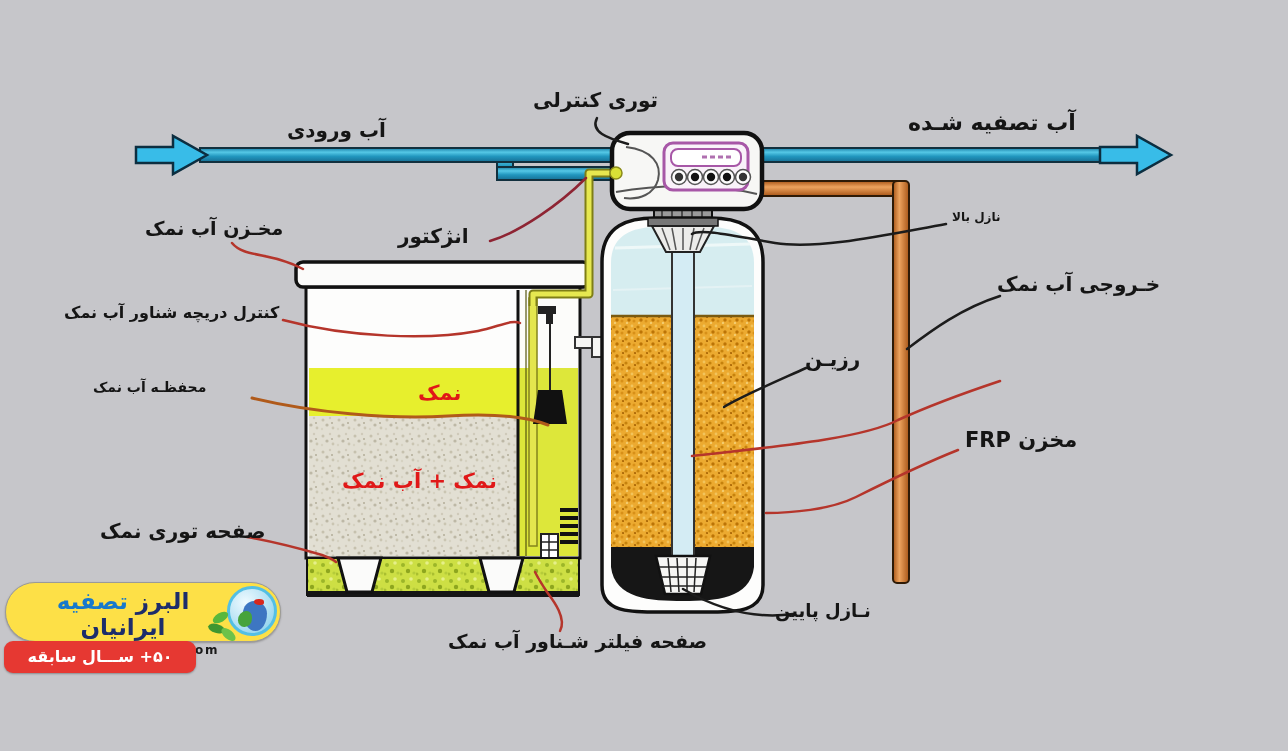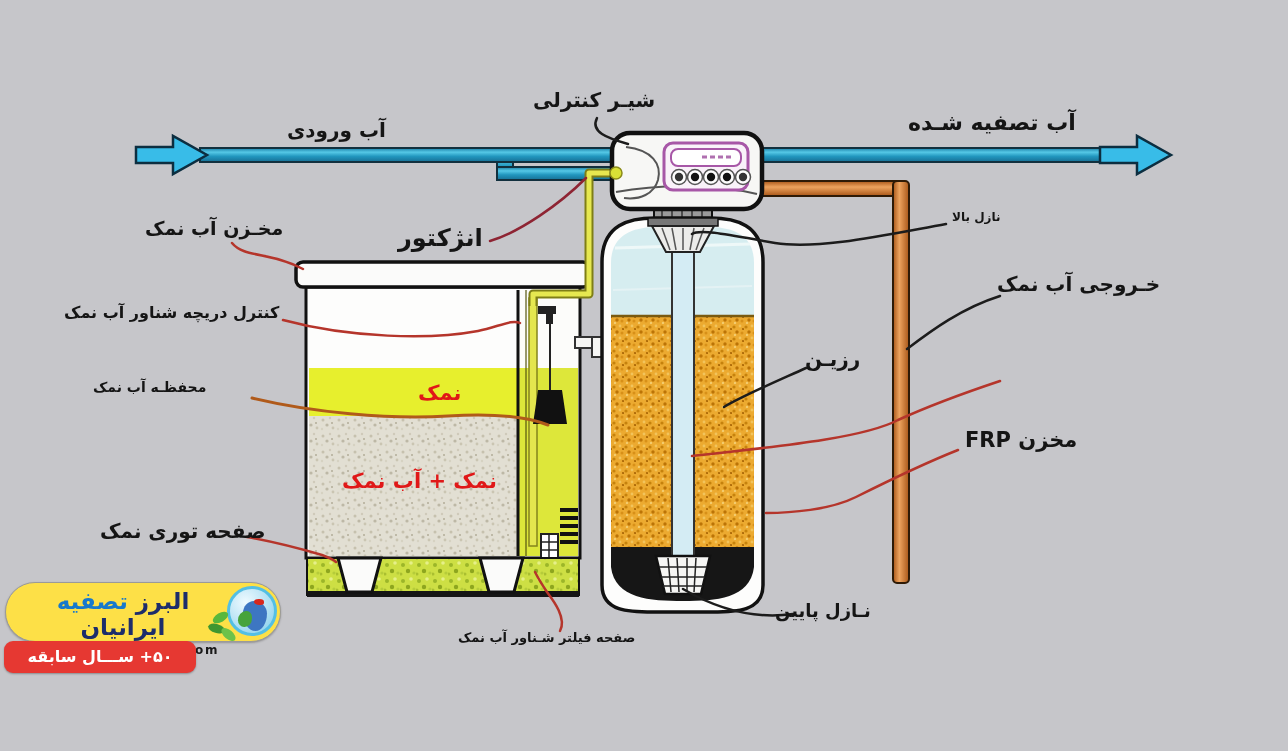--- a/index.html
+++ b/index.html
@@ -251,35 +251,35 @@
       <path d="M1000,381 C955,396 920,410 898,420 C860,440 760,448 692,456" stroke="#b5352b" stroke-width="2.5"></path>
       <path d="M958,450 C920,465 880,485 856,497 C830,510 790,513 766,513" stroke="#b5352b" stroke-width="2.5"></path>
       <path d="M247,537 C275,542 305,550 322,555 C330,558 334,560 336,562" stroke="#b5352b" stroke-width="2.5"></path>
       <path d="M560,631 C567,618 553,600 547,592 C543,586 538,578 535,572" stroke="#b5352b" stroke-width="2.5"></path>
       <path d="M490,241 C520,232 560,204 586,178" stroke="#8e2433" stroke-width="2.5"></path>
       <path d="M252,398 C310,412 390,420 448,416 C495,413 525,416 548,425" stroke="#b05a1a" stroke-width="3"></path>
     </g>
   </svg>
 
   <div class="lbl" style="left:287px;top:118px;font-size:20px;">آب ورودی</div>
-  <div class="lbl" style="left:533px;top:88px;font-size:20px;">شیـر کنترلی</div>
+  <div class="lbl" style="left:533px;top:88px;font-size:20px;">توری کنترلی</div>
   <div class="lbl" style="left:908px;top:110px;font-size:22px;">آب تصفیه شـده</div>
   <div class="lbl" style="left:145px;top:217px;font-size:19px;">مخـزن آب نمک</div>
-  <div class="lbl" style="left:398px;top:224px;font-size:24px;text-align:right;">انژکتور</div>
+  <div class="lbl" style="left:398px;top:224px;font-size:20px;text-align:right;">انژکتور</div>
   <div class="lbl" style="left:952px;top:210px;font-size:12px;">نازل بالا</div>
   <div class="lbl" style="left:64px;top:303px;font-size:16px;">کنترل دریچه شناور آب نمک</div>
   <div class="lbl" style="left:997px;top:272px;font-size:20px;">خـروجی آب نمک</div>
   <div class="lbl" style="left:805px;top:347px;font-size:20px;">رزیـن</div>
   <div class="lbl" style="left:93px;top:379px;font-size:14px;">محفظـه آب نمک</div>
   <div class="lbl red" style="left:393px;top:381px;font-size:21px;margin-left:25px;">نمک</div>
   <div class="lbl" style="left:965px;top:428px;font-size:21px;">مخزن  FRP</div>
   <div class="lbl red" style="left:342px;top:469px;font-size:21px;">نمک + آب نمک</div>
   <div class="lbl" style="left:100px;top:519px;font-size:20px;">صفحه توری نمک</div>
   <div class="lbl" style="left:775px;top:600px;font-size:18px;">نـازل پایین</div>
-  <div class="lbl" style="left:458px;top:630px;font-size:13px;">صفحه فیلتر شـناور آب نمک</div>
+  <div class="lbl" style="left:448px;top:630px;font-size:19px;">صفحه فیلتر شـناور آب نمک</div>
 
   <div class="logo-pill">
     <div class="logo-text">
       <div class="logo-title"><span class="navy">البرز</span><span class="blue"> تصفیه </span><span class="navy">ایرانیان</span></div>
       <div class="logo-site">www.alborztasfieh.com</div>
     </div>
     <div class="globe">
       <div class="continent"></div>
       <div class="landgreen"></div>
       <div class="iran"></div>

